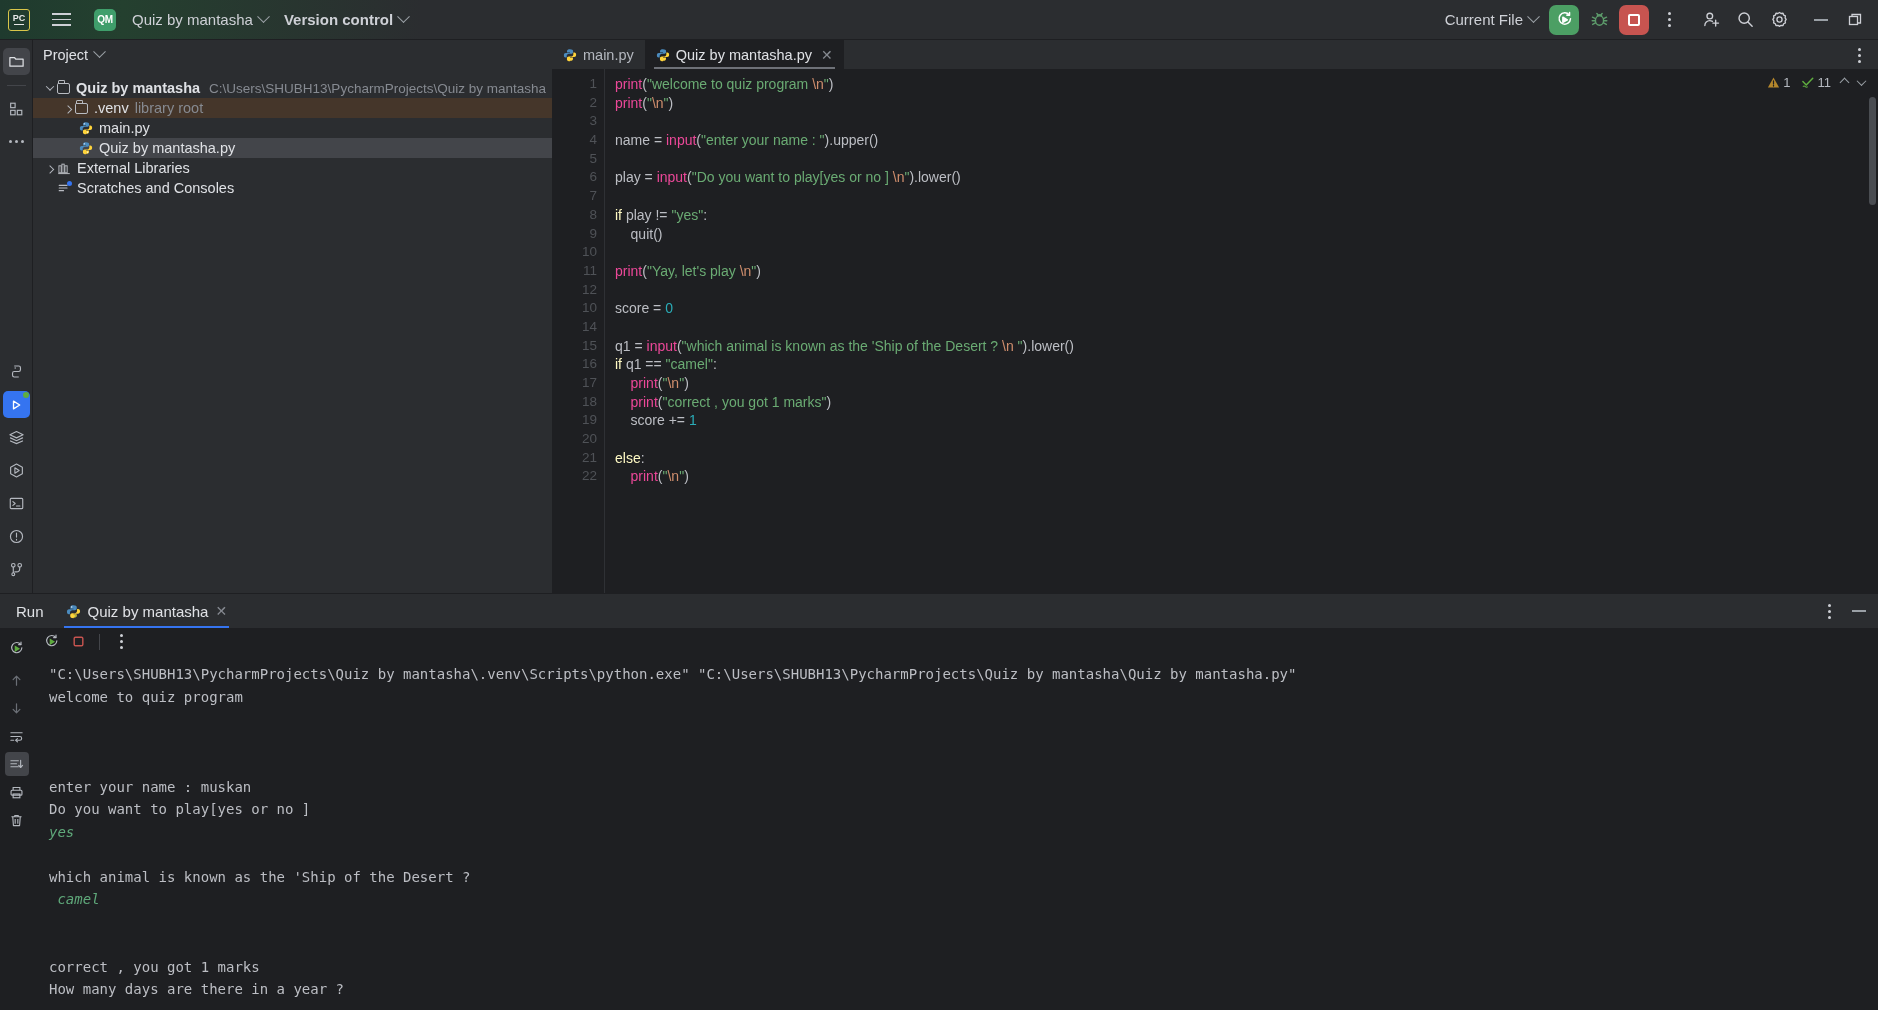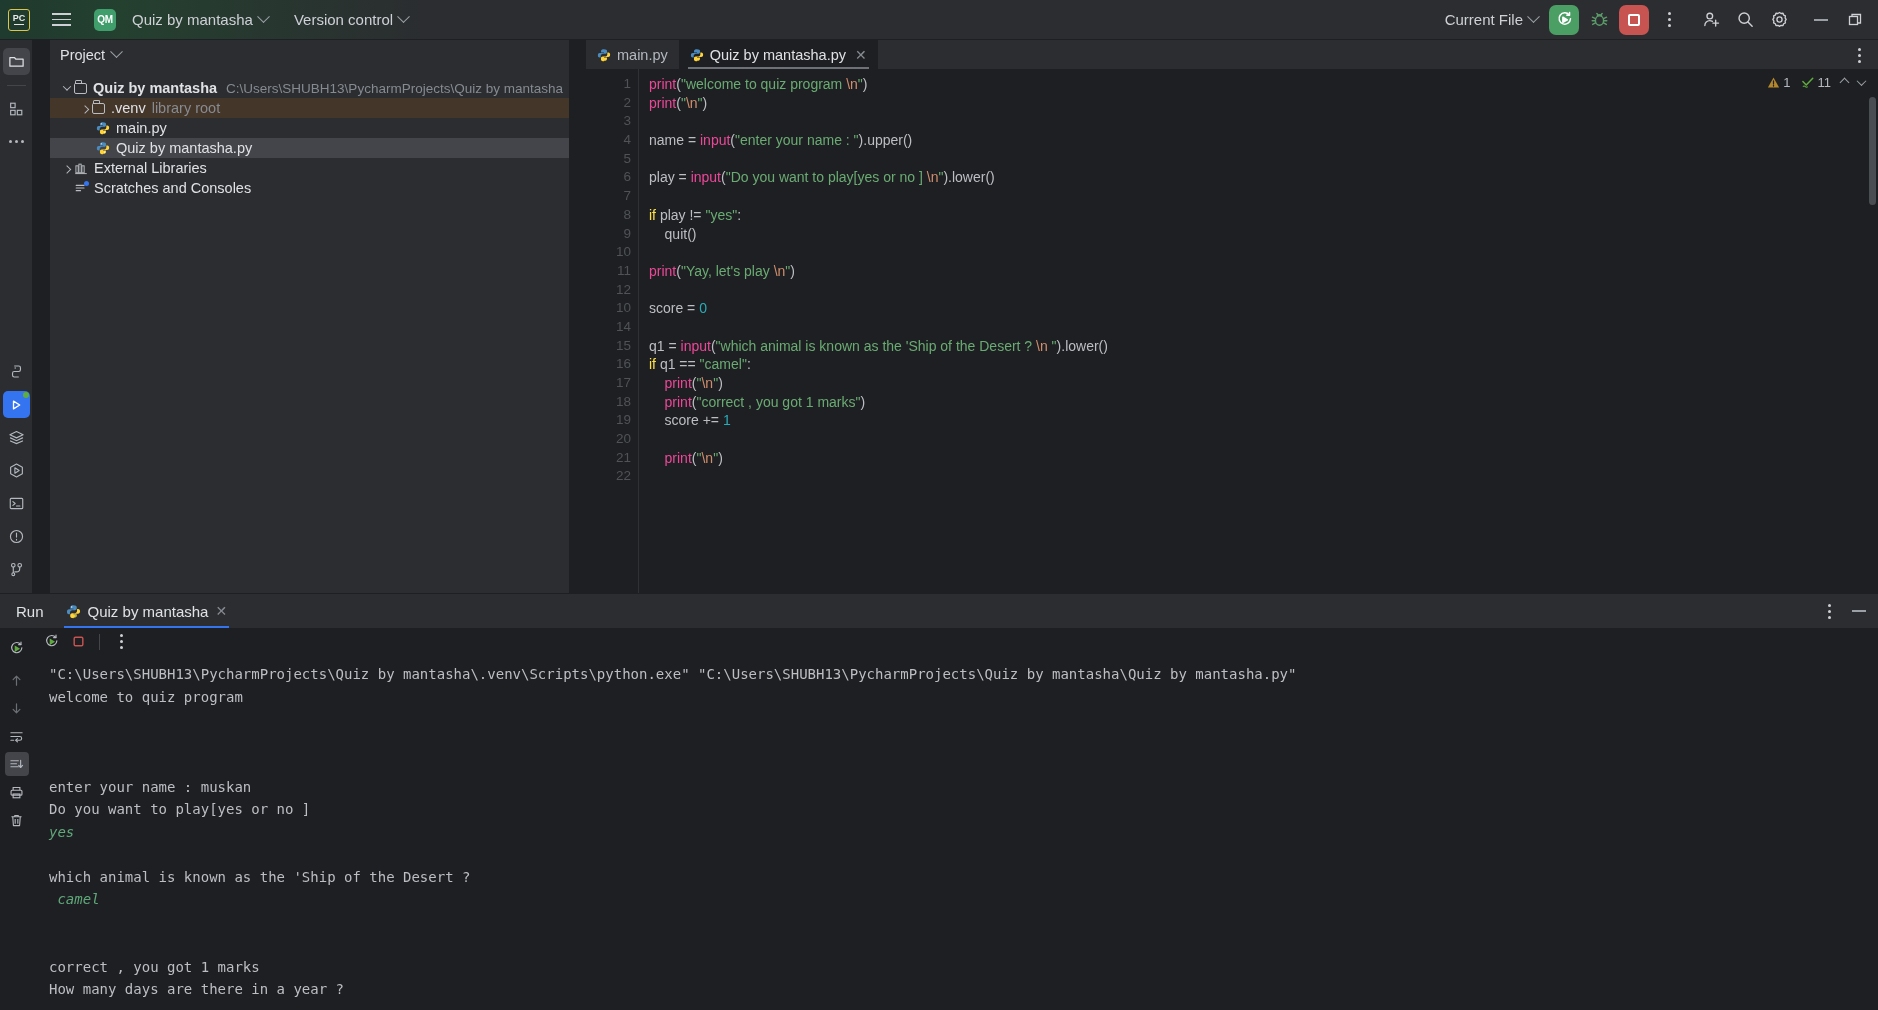--- a/index.html
+++ b/index.html
@@ -49,21 +49,21 @@
     border-radius:5px;cursor:pointer;}
   .run-green{ width:30px;height:30px;border-radius:7px;background:#4c9f64;display:flex;
     align-items:center;justify-content:center;margin:0 3px;cursor:pointer;}
   .stop-red{ width:30px;height:30px;border-radius:7px;background:#c75450;display:flex;
     align-items:center;justify-content:center;margin:0 3px;cursor:pointer;}
   .stop-red i{display:block;width:12px;height:12px;border:2px solid #fff;border-radius:2px;font-style:normal;}
   .kebab{display:flex;flex-direction:column;gap:3px;align-items:center;}
   .kebab b{display:block;width:3px;height:3px;border-radius:50%;background:#ced0d6;}
 
   
-  #main { display:flex; height:553px;gap:17px; }
+  #main { display:flex; height:553px; }
 
   
   #rail{ width:33px;background:#2b2d30;border-right:1px solid #1e1f22;
     display:flex;flex-direction:column;align-items:center;padding-top:8px;flex-shrink:0;}
   .rail-btn{width:27px;height:27px;display:flex;align-items:center;justify-content:center;
     border-radius:5px;cursor:pointer;margin-bottom:6px;position:relative;}
   .rail-btn.sel{background:#43454a;}
   .rail-sep{width:19px;height:1px;background:#43454a;margin:4px 0 9px;}
 
   
@@ -98,21 +98,21 @@
   .tab.active::after{content:"";position:absolute;left:9px;right:9px;bottom:0;height:2px;background:#6e7178;}
   .tab .x{font-size:14px;color:#868a91;margin-left:3px;line-height:1;}
   #tabs .gear{position:absolute;right:8px;top:4px;}
 
   #codewrap{flex:1;display:flex;position:relative;overflow:hidden;}
   #gutter{width:52px;flex-shrink:0;text-align:right;padding-top:6px;user-select:none;}
   #gutter div{height:18.7px;line-height:18.7px;color:#4f5257;font-size:13.5px;padding-right:7px;}
   #codearea{flex:1;padding-top:6px;position:relative;min-width:0;overflow:hidden;}
   #codearea::before{content:"";position:absolute;left:0;top:0;bottom:0;width:1px;background:#2f3135;}
   .cl{height:18.7px;line-height:18.7px;font-size:14px;white-space:pre;padding-left:11px;color:#bcbec4;}
-  .kw{color:#fde047;} .str{color:#6aab73;} .esc{color:#cf8e6d;} .num{color:#2aacb8;} .bi{color:#ec4899;} .pn{color:#bcbec4;}
+  .kw{color:#fef9c3;} .str{color:#6aab73;} .esc{color:#cf8e6d;} .num{color:#2aacb8;} .bi{color:#ec4899;} .pn{color:#bcbec4;}
 
   #inspect{position:absolute;top:4px;right:10px;display:flex;align-items:center;gap:4px;
     font-size:13px;color:#b4b8bf;z-index:5;}
   #inspect .grp{display:flex;align-items:center;gap:3px;cursor:pointer;padding:2px 3px;border-radius:3px;}
   .mini-chev{width:7px;height:7px;border-right:1.3px solid #9aa0a6;border-bottom:1.3px solid #9aa0a6;display:inline-block;}
   .mini-chev.up{transform:rotate(-135deg);} .mini-chev.dn{transform:rotate(45deg) translate(-1px,-1px);}
   #scrollmark{position:absolute;right:2px;top:28px;width:7px;height:108px;background:#4a4d52;border-radius:4px;z-index:6;}
 
   
   #runpanel{height:417px;background:#1e1f22;display:flex;flex-direction:column;border-top:1px solid #1e1f22;}
@@ -150,21 +150,21 @@
   <div class="hamburger">
       <span></span>
       <span></span>
       <span></span>
     </div>
   <div class="proj-badge">QM</div>
   <div class="tb-item proj-name">
     <span>Quiz by mantasha</span>
     <span class="chev"></span>
   </div>
-  <div class="tb-item" style="margin-left:10px;">
+  <div class="tb-item" style="font-weight:bold;">
     <span>Version control</span>
     <span class="chev"></span>
   </div>
 
   <div class="spacer"></div>
 
   <div class="tb-item">
     <span>Current File</span>
     <span class="chev"></span>
   </div>
@@ -446,20 +446,21 @@
           <div class="cl"><span class="bi">print</span><span class="pn">(</span><span class="str">"Yay, let's play </span><span class="esc">\n</span><span class="str">"</span><span class="pn">)</span></div>
           <div class="cl">&nbsp;</div>
           <div class="cl"><span class="pn">score = </span><span class="num">0</span></div>
           <div class="cl">&nbsp;</div>
           <div class="cl"><span class="pn">q1 = </span><span class="bi">input</span><span class="pn">(</span><span class="str">"which animal is known as the 'Ship of the Desert ? </span><span class="esc">\n</span><span class="str"> "</span><span class="pn">).lower()</span></div>
           <div class="cl"><span class="kw">if</span><span class="pn"> q1 == </span><span class="str">"camel"</span><span class="pn">:</span></div>
           <div class="cl"><span class="pn">    </span><span class="bi">print</span><span class="pn">(</span><span class="str">"</span><span class="esc">\n</span><span class="str">"</span><span class="pn">)</span></div>
           <div class="cl"><span class="pn">    </span><span class="bi">print</span><span class="pn">(</span><span class="str">"correct , you got 1 marks"</span><span class="pn">)</span></div>
           <div class="cl"><span class="pn">    score += </span><span class="num">1</span></div>
           <div class="cl">&nbsp;</div>
+          <div class="cl"><span class="kw">else</span><span class="pn">:</span></div>
           <div class="cl"><span class="pn">    </span><span class="bi">print</span><span class="pn">(</span><span class="str">"</span><span class="esc">\n</span><span class="str">"</span><span class="pn">)</span></div>
         </div>
 
       <div id="inspect">
         <div class="grp">
           <svg width="13" height="13" viewBox="0 0 14 14">
             <path d="M7 1.6 L13 12.4 H1 Z" fill="#b5872c"></path>
             <path d="M7 5.2 v3.4 M7 10 v.9" stroke="#1e1f22" stroke-width="1.3" stroke-linecap="round"></path>
           </svg>
           <span>1</span>

